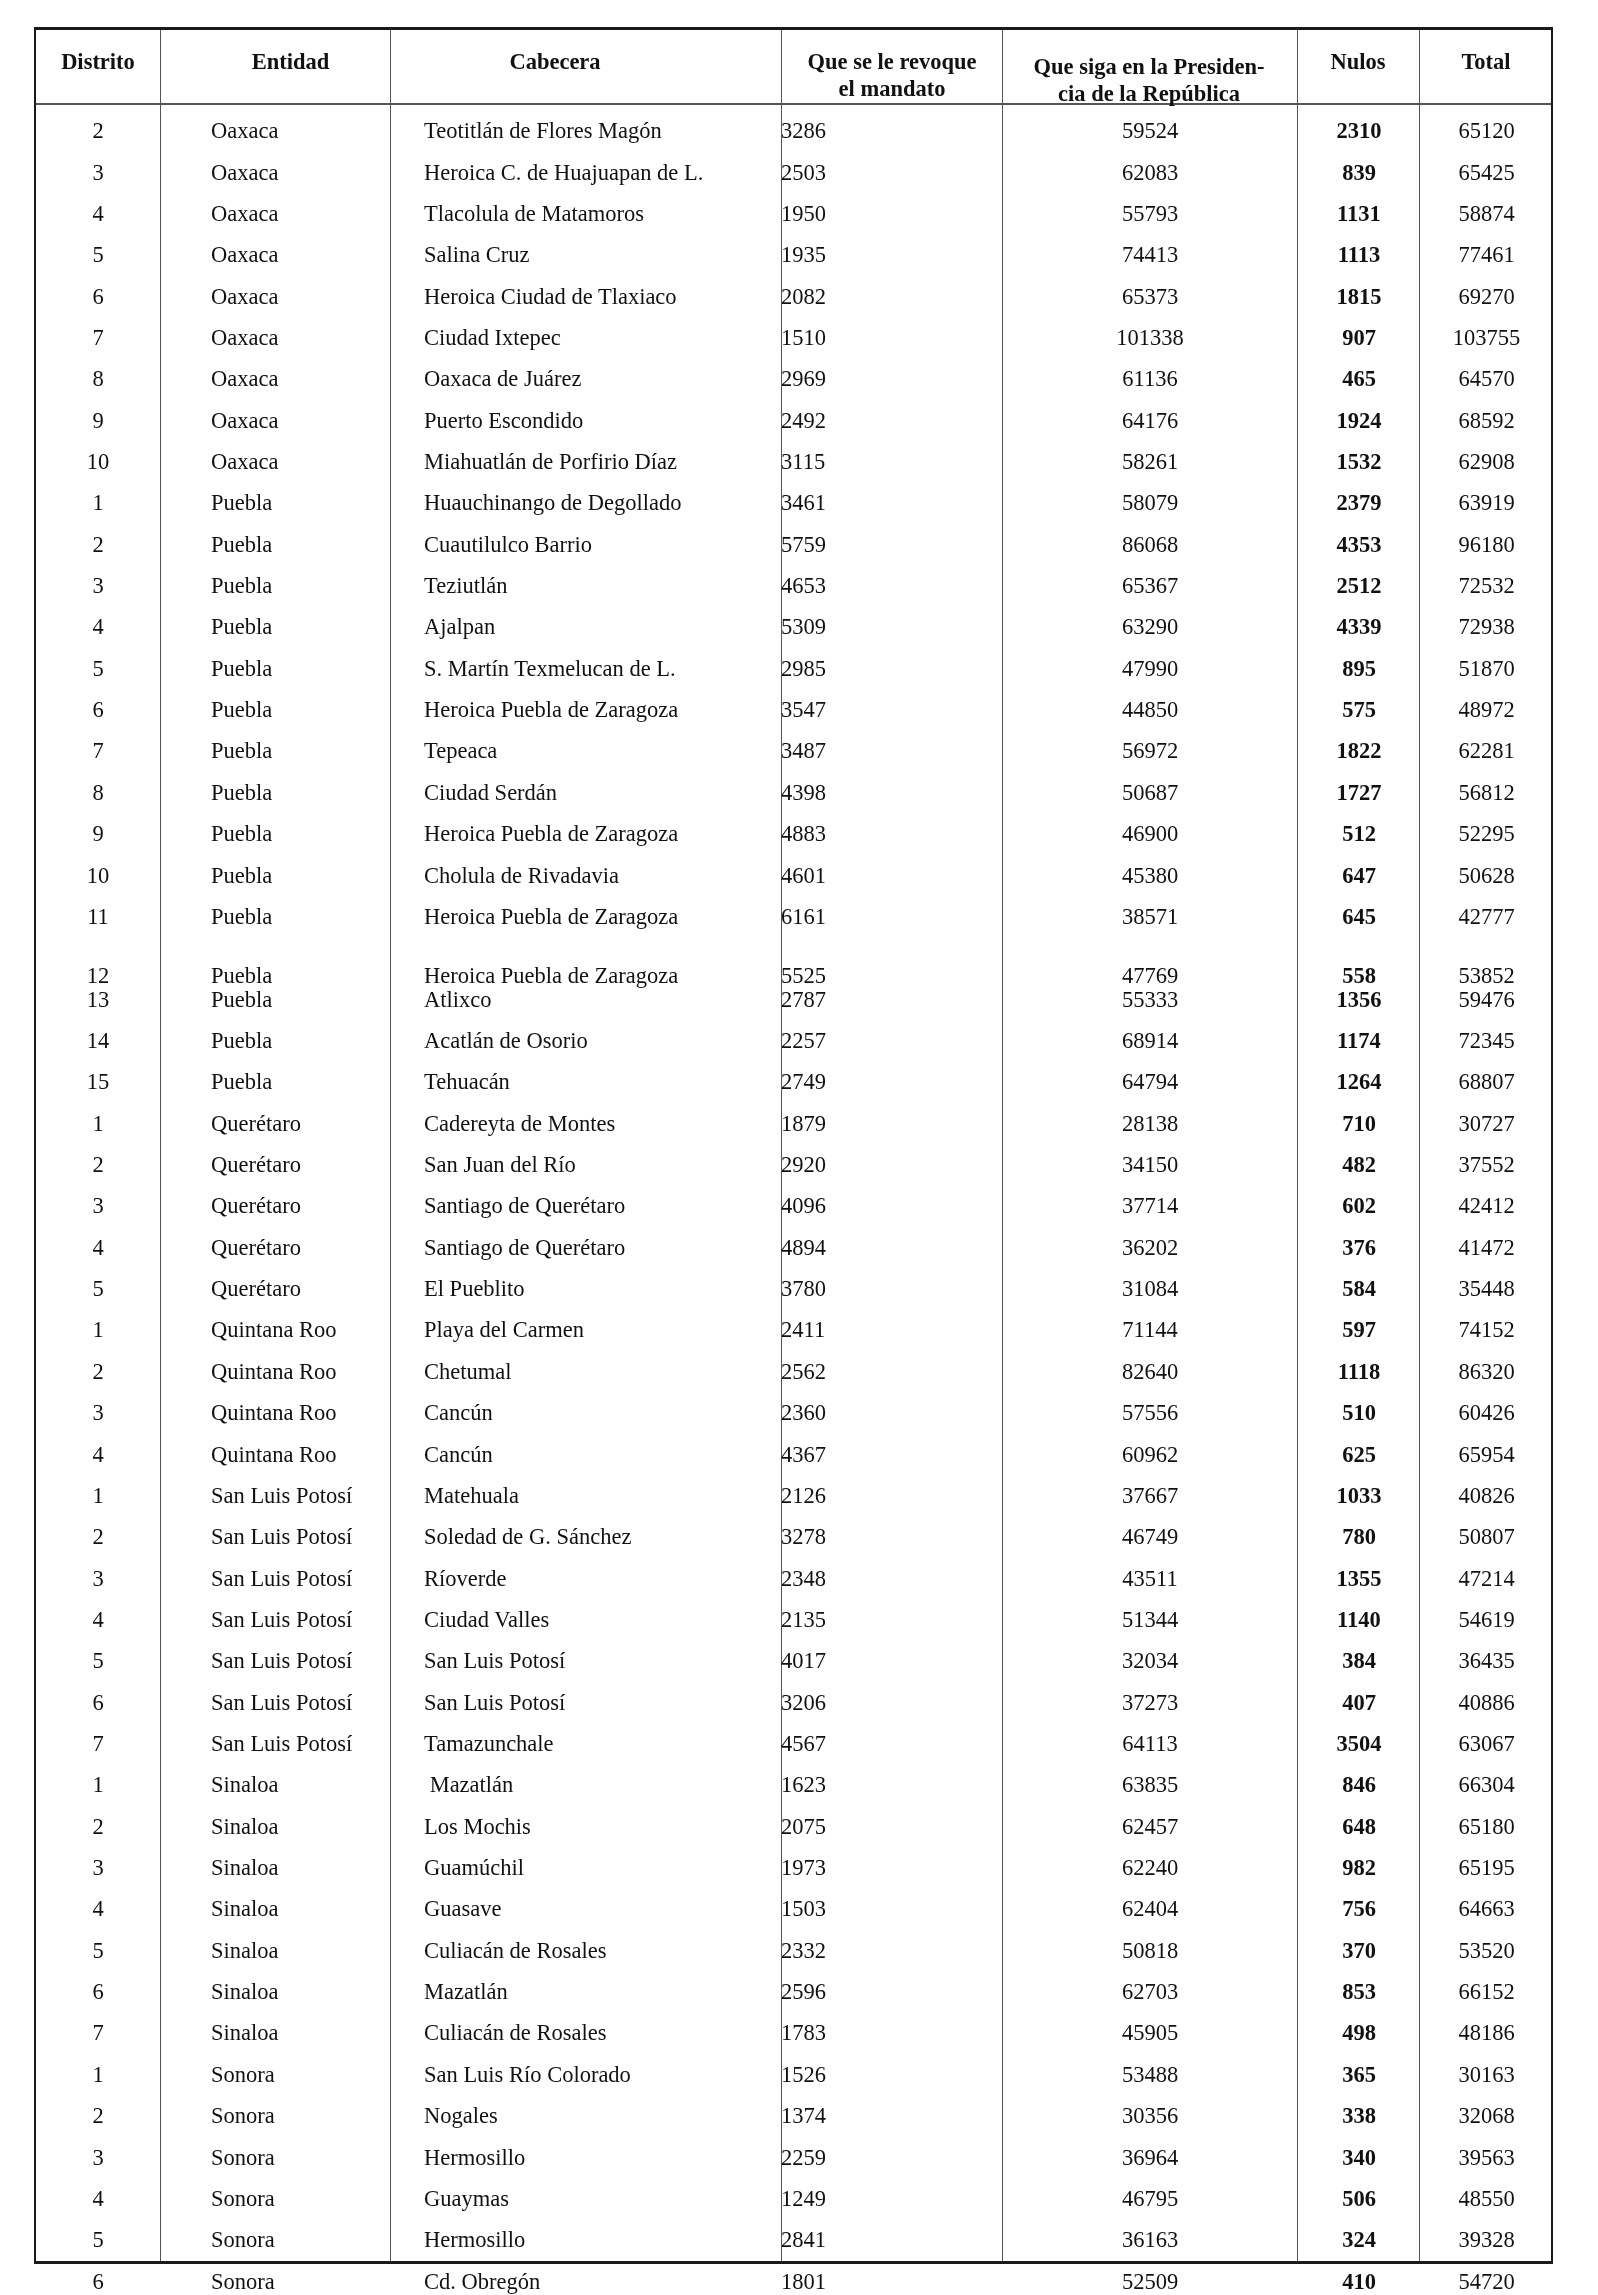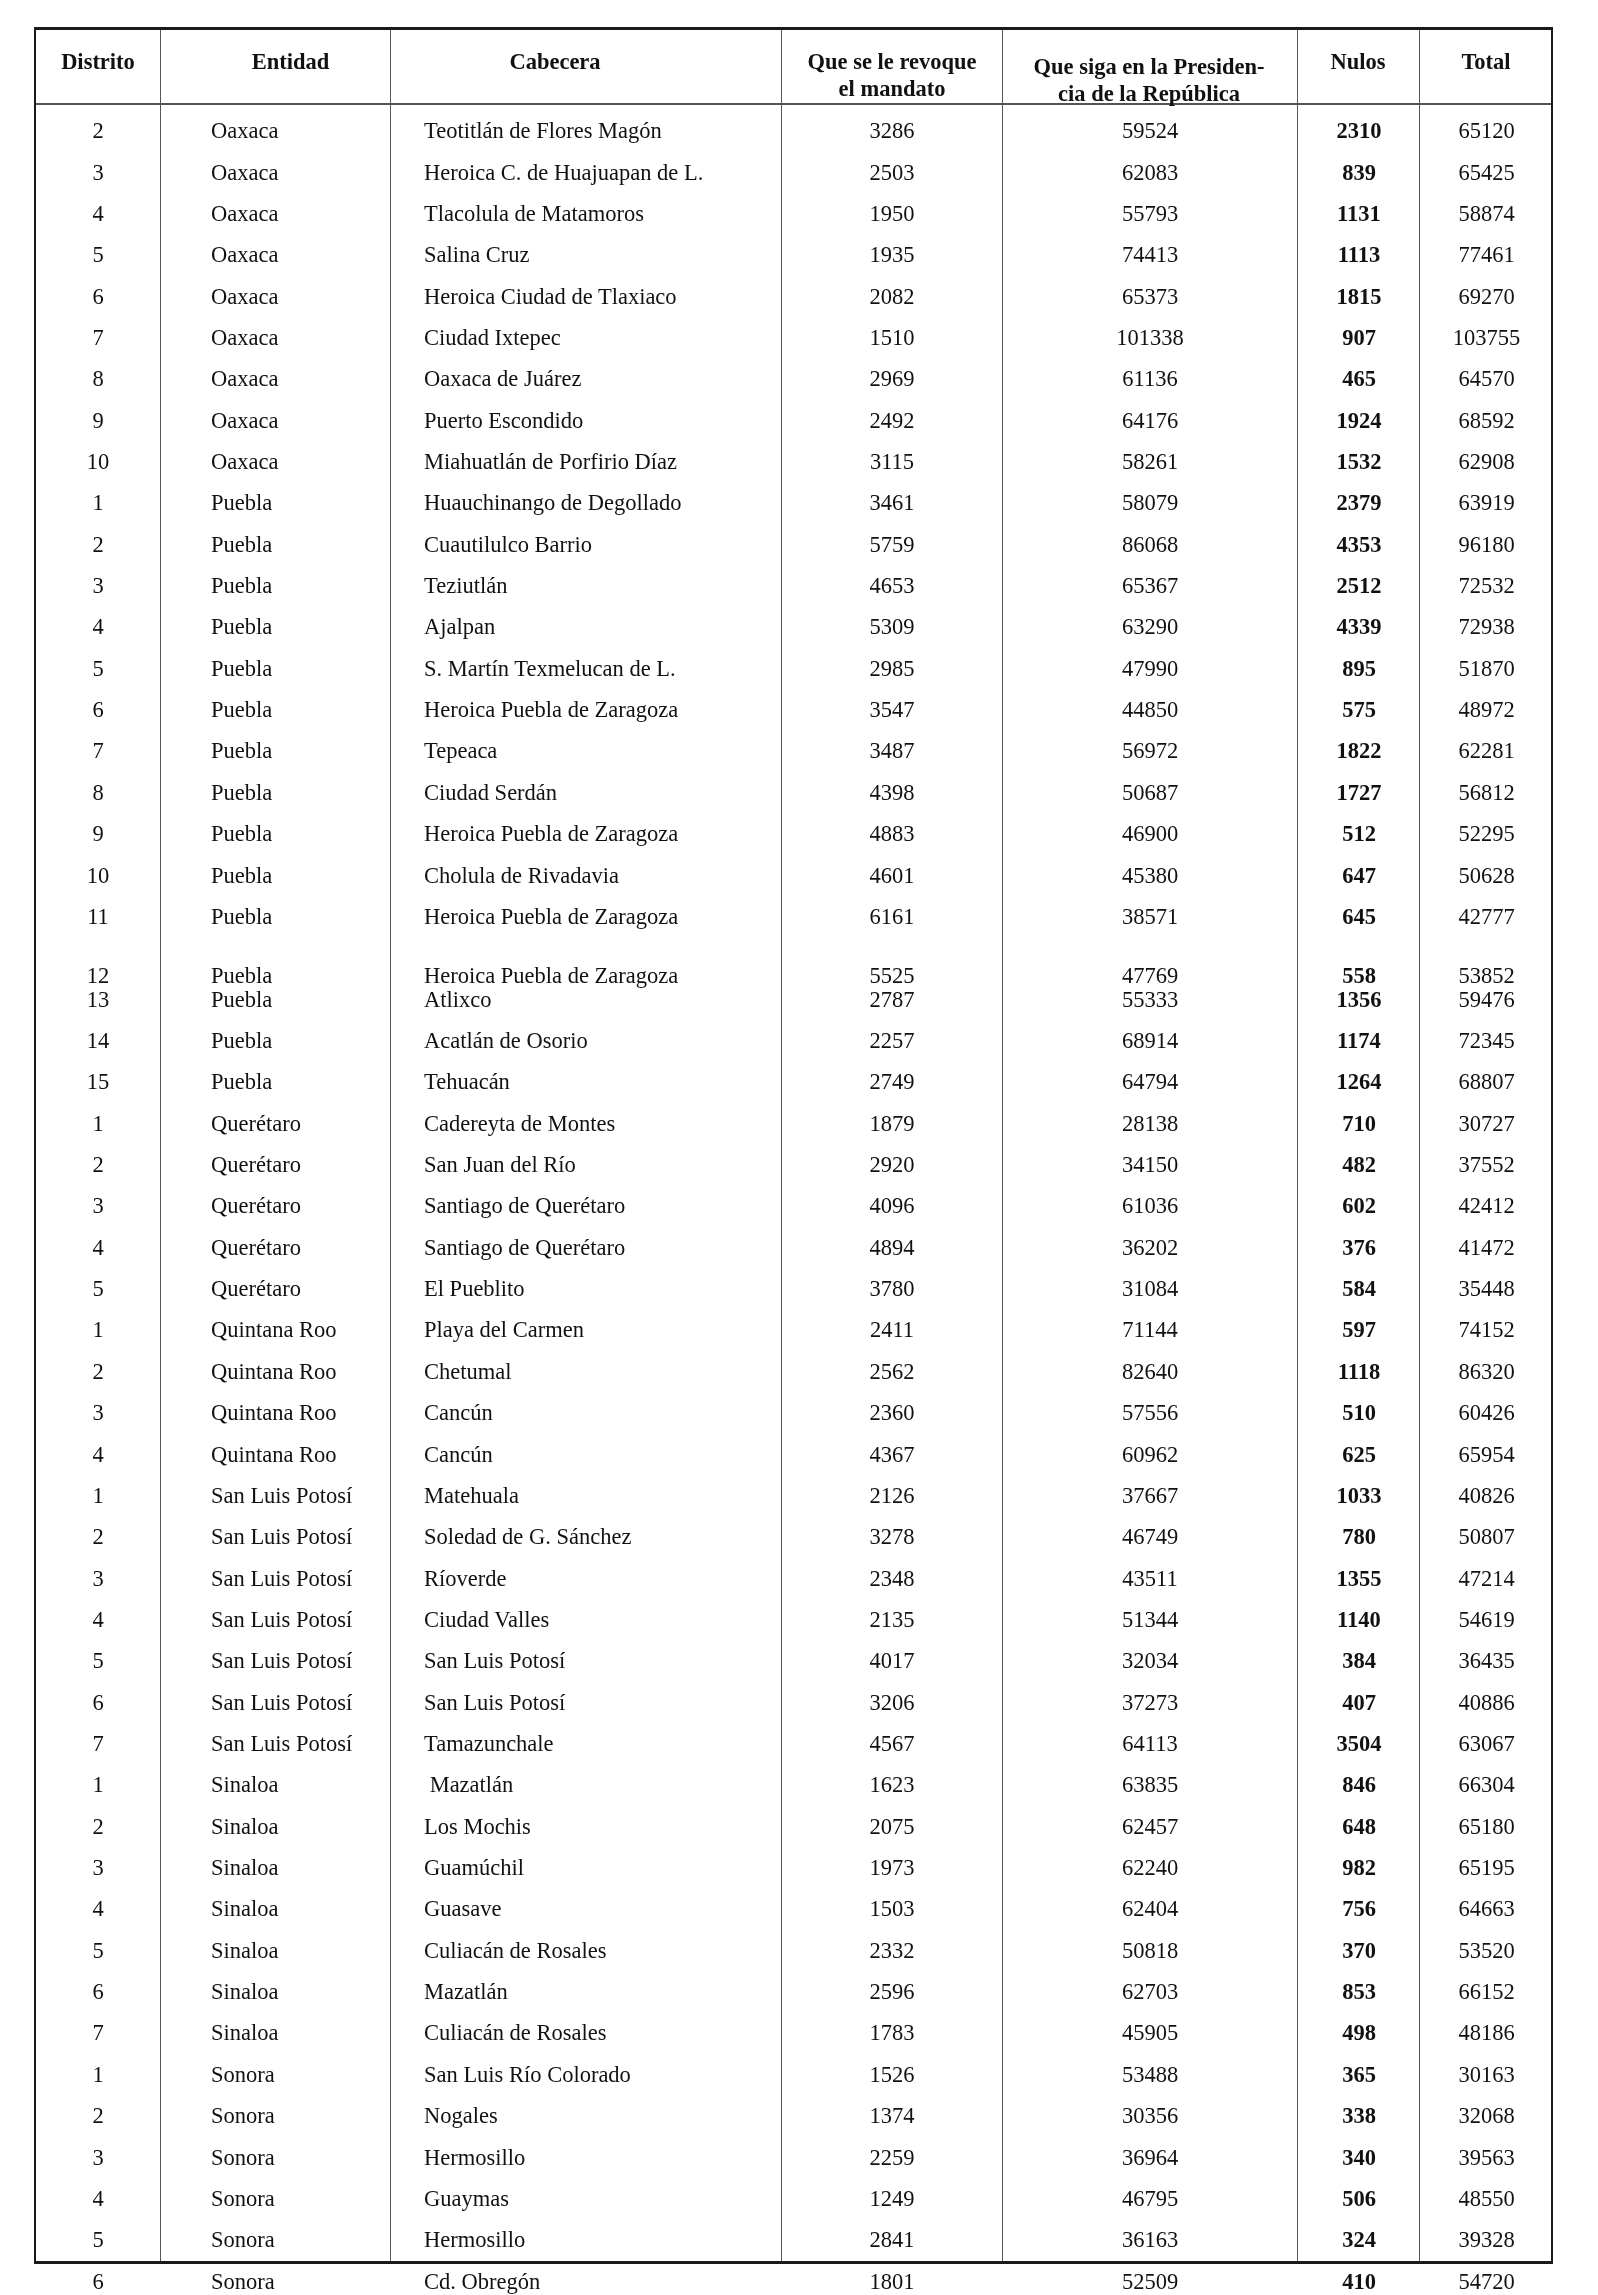--- a/index.html
+++ b/index.html
@@ -11,21 +11,21 @@
     .vline { position: absolute; top: 0; bottom: 0; width: 0; border-left: 1.5px solid #555; }
     .hline { position: absolute; left: 0; right: 0; height: 0; border-top: 2.2px solid #555; top: 73px; }
     .hcell { position: absolute; top: 0; height: 88px; font-weight: bold; font-size: 22.5px;
              text-align: center; line-height: 27px; box-sizing: border-box; padding-top: 22.5px; }
     .hcell .l2 { display: block; }
     .row { position: absolute; left: 0; right: 0; height: 41px; font-size: 22.5px; }
     .cell { position: absolute; top: 0; height: 41px; line-height: 41px; white-space: pre; }
     .c0 { left: 0; width: 124px; text-align: center; }
     .c1 { left: 175px; }
     .c2 { left: 388px; }
-    .c3 { left: 745px; width: 222px; text-align: center; }
+    .c3 { left: 745px; width: 222px; text-align: left; }
     .c4 { left: 967px; width: 294px; text-align: center; }
     .c5 { left: 1262px; width: 122px; text-align: center; font-weight: bold; }
     .c6 { left: 1384px; width: 133px; text-align: center; }
   </style>
 </head>
 <body>
 
 <div id="tbl">
   <div class="vline" style="left:124px"></div>
   <div class="vline" style="left:354px"></div>
@@ -284,21 +284,21 @@
         <div class="cell c3">2920</div>
         <div class="cell c4">34150</div>
         <div class="cell c5">482</div>
         <div class="cell c6">37552</div>
       </div>
       <div class="row" style="top: 1155px;">
         <div class="cell c0">3</div>
         <div class="cell c1">Querétaro</div>
         <div class="cell c2">Santiago de Querétaro</div>
         <div class="cell c3">4096</div>
-        <div class="cell c4">61036</div>
+        <div class="cell c4">37714</div>
         <div class="cell c5">602</div>
         <div class="cell c6">42412</div>
       </div>
       <div class="row" style="top: 1197px;">
         <div class="cell c0">4</div>
         <div class="cell c1">Querétaro</div>
         <div class="cell c2">Santiago de Querétaro</div>
         <div class="cell c3">4894</div>
         <div class="cell c4">36202</div>
         <div class="cell c5">376</div>

